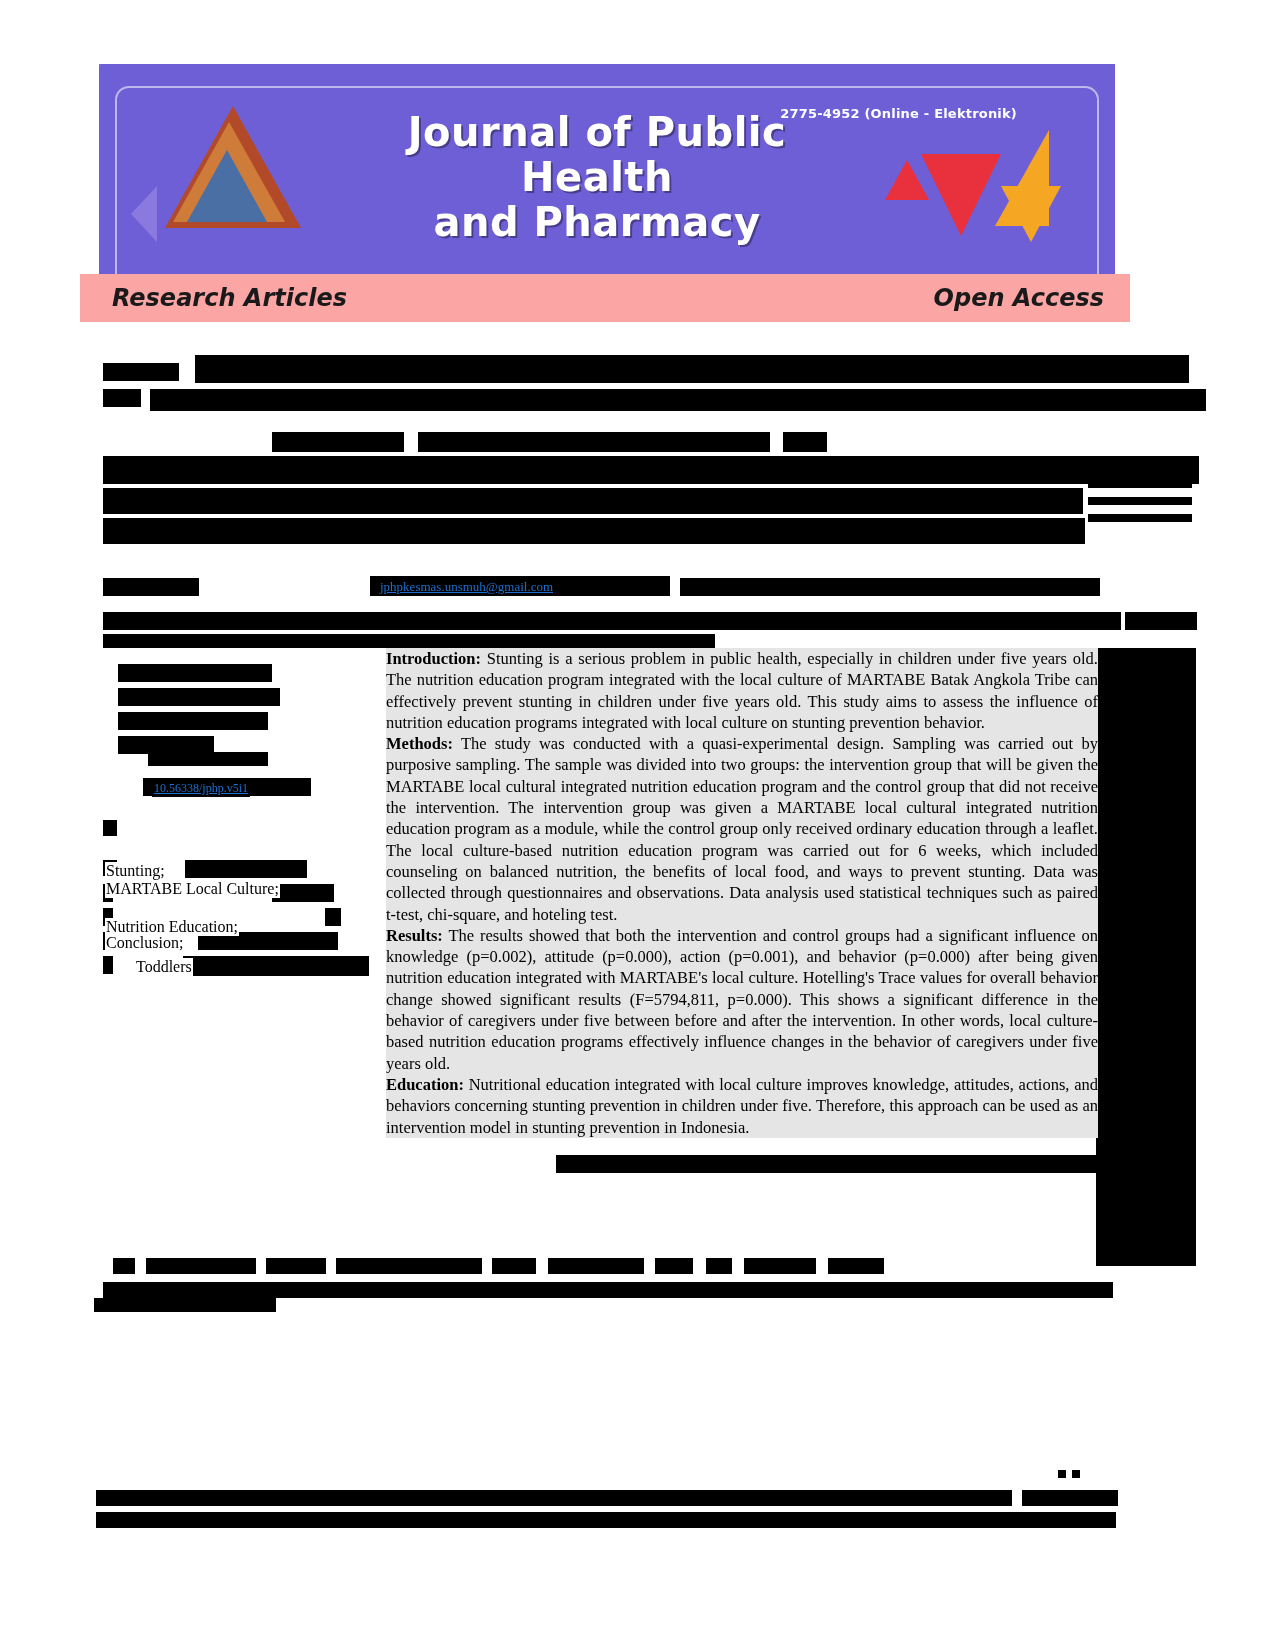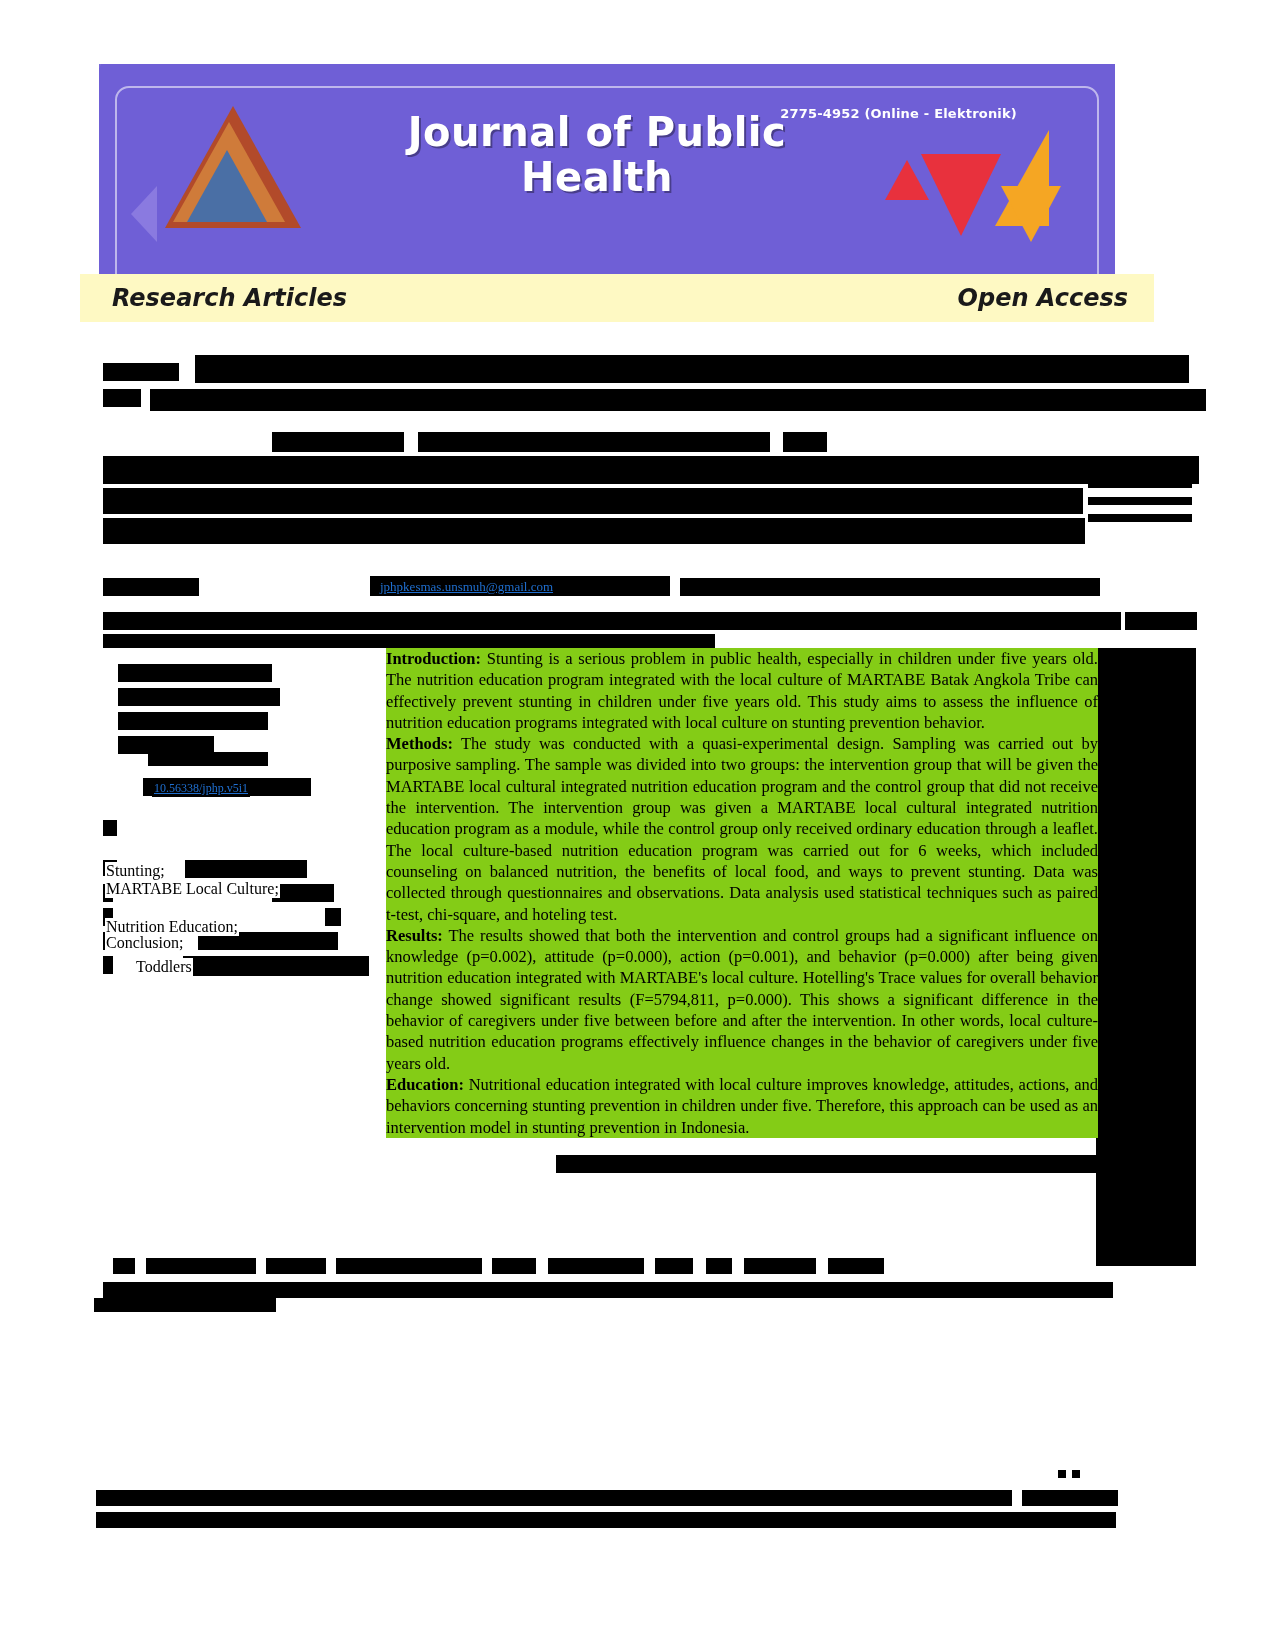--- a/index.html
+++ b/index.html
@@ -140,22 +140,21 @@
     border-top: 56px solid #f5a623;
   }
 
   
   .subbar {
     position: absolute;
     left: 80px;
     top: 274px;
     width: 1050px;
     height: 48px;
-    background: #fef9c3;
-    padding-left: 24px;
+    background: #fca5a5;
   }
   .subbar .label {
     position: absolute;
     top: 10px;
     font-family: "DejaVu Sans", sans-serif;
     font-weight: bold;
     font-style: italic;
     font-size: 24px;
     color: #1a1a1a;
   }
@@ -202,36 +201,37 @@
     width: 712px;
     font-family: "Liberation Serif", serif;
     font-size: 16.5px;
     line-height: 21.3px;
     color: #000000;
     text-align: justify;
     z-index: 4;
   }
   .abstract p {
     margin: 0 0 0 0;
-    background: #84cc16;
+    background: #e5e5e5;
   }
   .abstract b { font-weight: bold; }
 </style>
 </head>
 <body>
 
 <div class="banner">
   <div class="banner-inner">
     <div class="logo-side"></div>
     <div class="logo-tri"></div>
     <div class="logo-tri-in"></div>
     <div class="logo-tri-in2"></div>
 
     <div class="banner-title">
       <div>Journal of Public Health</div>
+      <div>and Pharmacy</div>
     </div>
 
     <div class="issn">2775-4952 (Online - Elektronik)</div>
 
     <div class="mark-red2"></div>
     <div class="mark-orange"></div>
     <div class="mark-red"></div>
     <div class="mark-orange2"></div>
   </div>
 </div>

